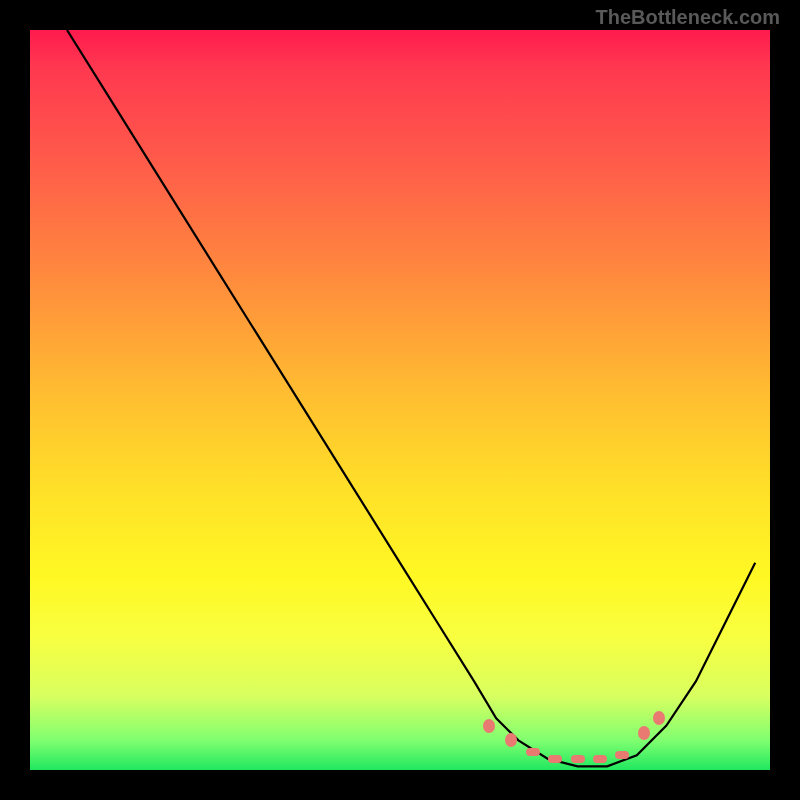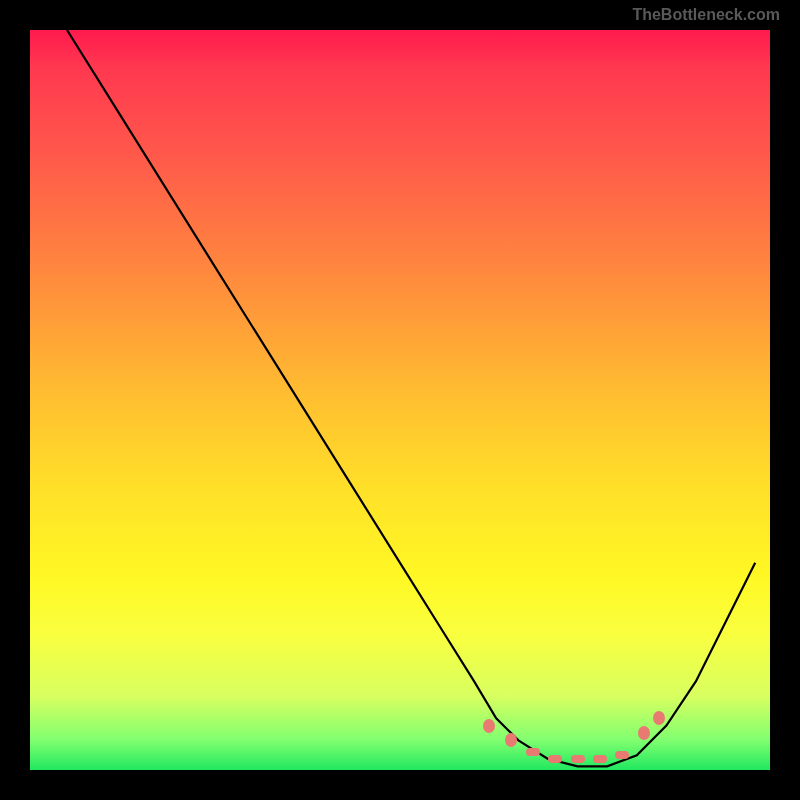--- a/index.html
+++ b/index.html
@@ -9,21 +9,21 @@
     height: 800px;
     background: #000;
     position: relative;
     font-family: Arial, sans-serif;
   }
   .watermark {
     position: absolute;
     top: 6px;
     right: 20px;
     color: #595959;
-    font-size: 16px;
+    font-size: 20px;
     font-weight: bold;
     z-index: 10;
   }
   .plot-area {
     position: absolute;
     top: 30px;
     left: 30px;
     width: 740px;
     height: 740px;
     background: linear-gradient(to bottom,

